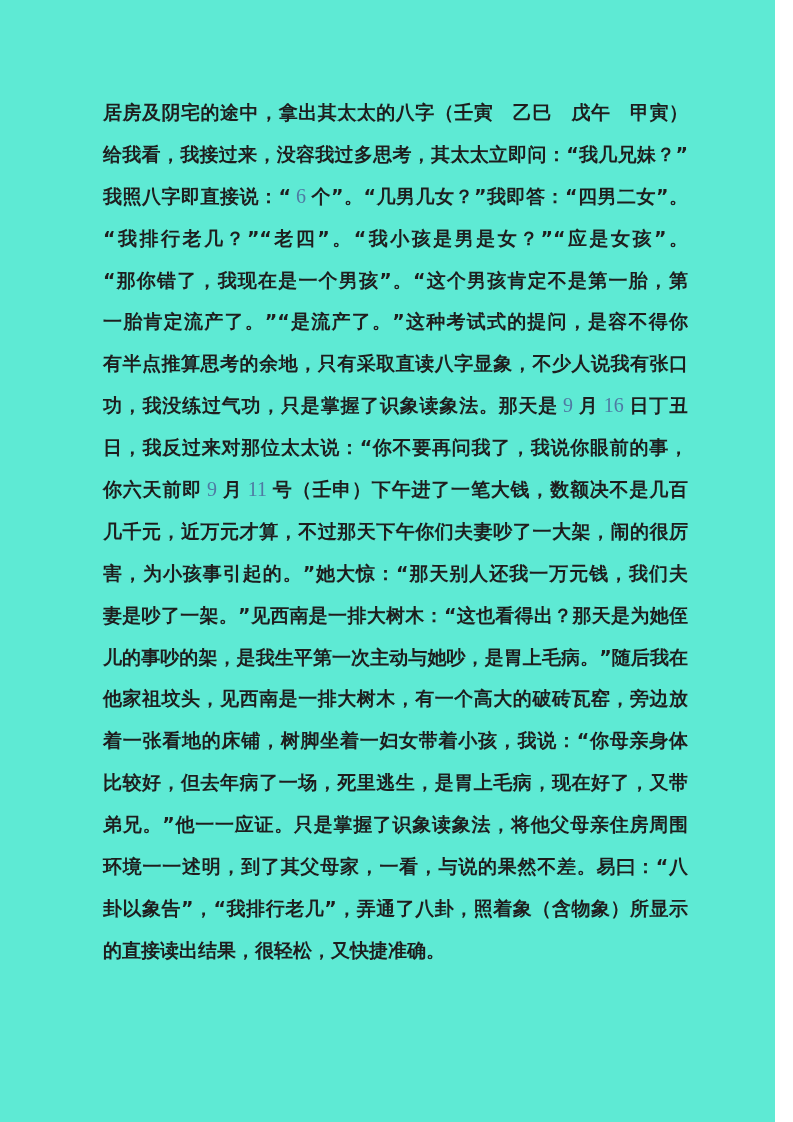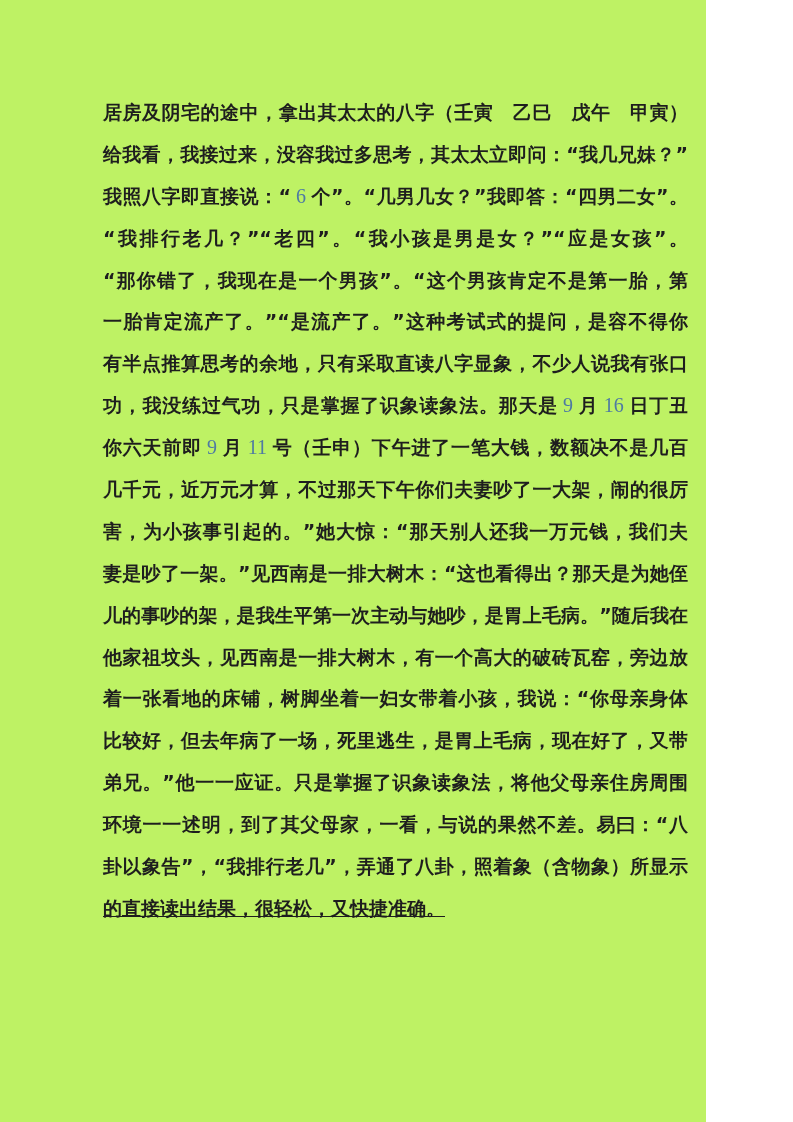--- a/index.html
+++ b/index.html
@@ -2,23 +2,23 @@
 <html><head>
 <meta charset="utf-8">
 <style>
   html, body {
     margin: 0;
     padding: 0;
     background: #ffffff;
   }
   .page {
     position: relative;
-    width: 706px;
+    width: 775px;
     height: 1122px;
-    background: #bef264;
+    background: #5eead4;
     overflow: hidden;
     font-family: "DejaVu Sans", sans-serif;
   }
   .textblock {
     position: absolute;
     left: 103px;
     top: 92px;
     width: 585px;
   }
   .line {
@@ -30,21 +30,20 @@
     color: #1e1e1e;
     text-align: justify;
     text-align-last: justify;
     text-justify: inter-character;
     white-space: nowrap;
     overflow: visible;
   }
   .line.last {
     text-align: left;
     text-align-last: left;
-    text-decoration: underline;
   }
   .num {
     font-family: "Liberation Serif", serif;
     font-weight: 400;
     font-size: 20px;
     margin: 0 5px;
   }
 </style>
 </head>
 <body>
@@ -52,20 +51,21 @@
 <div class="page">
   <div class="textblock" style="color: rgb(30, 30, 30);">
       <div class="line"><span>居房及阴宅的途中，拿出其太太的八字（壬寅　乙巳　戊午　甲寅）</span></div>
       <div class="line"><span>给我看，我接过来，没容我过多思考，其太太立即问：“我几兄妹？”</span></div>
       <div class="line"><span>我照八字即直接说：“</span><span class="num" style="color: rgb(79, 122, 163);">6</span><span>个”。“几男几女？”我即答：“四男二女”。</span></div>
       <div class="line"><span>“我排行老几？”“老四”。“我小孩是男是女？”“应是女孩”。</span></div>
       <div class="line"><span>“那你错了，我现在是一个男孩”。“这个男孩肯定不是第一胎，第</span></div>
       <div class="line"><span>一胎肯定流产了。”“是流产了。”这种考试式的提问，是容不得你</span></div>
       <div class="line"><span>有半点推算思考的余地，只有采取直读八字显象，不少人说我有张口</span></div>
       <div class="line"><span>功，我没练过气功，只是掌握了识象读象法。那天是</span><span class="num" style="color: rgb(79, 122, 163);">9</span><span>月</span><span class="num" style="color: rgb(79, 122, 163);">16</span><span>日丁丑</span></div>
+      <div class="line"><span>日，我反过来对那位太太说：“你不要再问我了，我说你眼前的事，</span></div>
       <div class="line"><span>你六天前即</span><span class="num" style="color: rgb(79, 122, 163);">9</span><span>月</span><span class="num" style="color: rgb(79, 122, 163);">11</span><span>号（壬申）下午进了一笔大钱，数额决不是几百</span></div>
       <div class="line"><span>几千元，近万元才算，不过那天下午你们夫妻吵了一大架，闹的很厉</span></div>
       <div class="line"><span>害，为小孩事引起的。”她大惊：“那天别人还我一万元钱，我们夫</span></div>
       <div class="line"><span>妻是吵了一架。”见西南是一排大树木：“这也看得出？那天是为她侄</span></div>
       <div class="line"><span>儿的事吵的架，是我生平第一次主动与她吵，是胃上毛病。”随后我在</span></div>
       <div class="line"><span>他家祖坟头，见西南是一排大树木，有一个高大的破砖瓦窑，旁边放</span></div>
       <div class="line"><span>着一张看地的床铺，树脚坐着一妇女带着小孩，我说：“你母亲身体</span></div>
       <div class="line"><span>比较好，但去年病了一场，死里逃生，是胃上毛病，现在好了，又带</span></div>
       <div class="line"><span>弟兄。”他一一应证。只是掌握了识象读象法，将他父母亲住房周围</span></div>
       <div class="line"><span>环境一一述明，到了其父母家，一看，与说的果然不差。易曰：“八</span></div>

